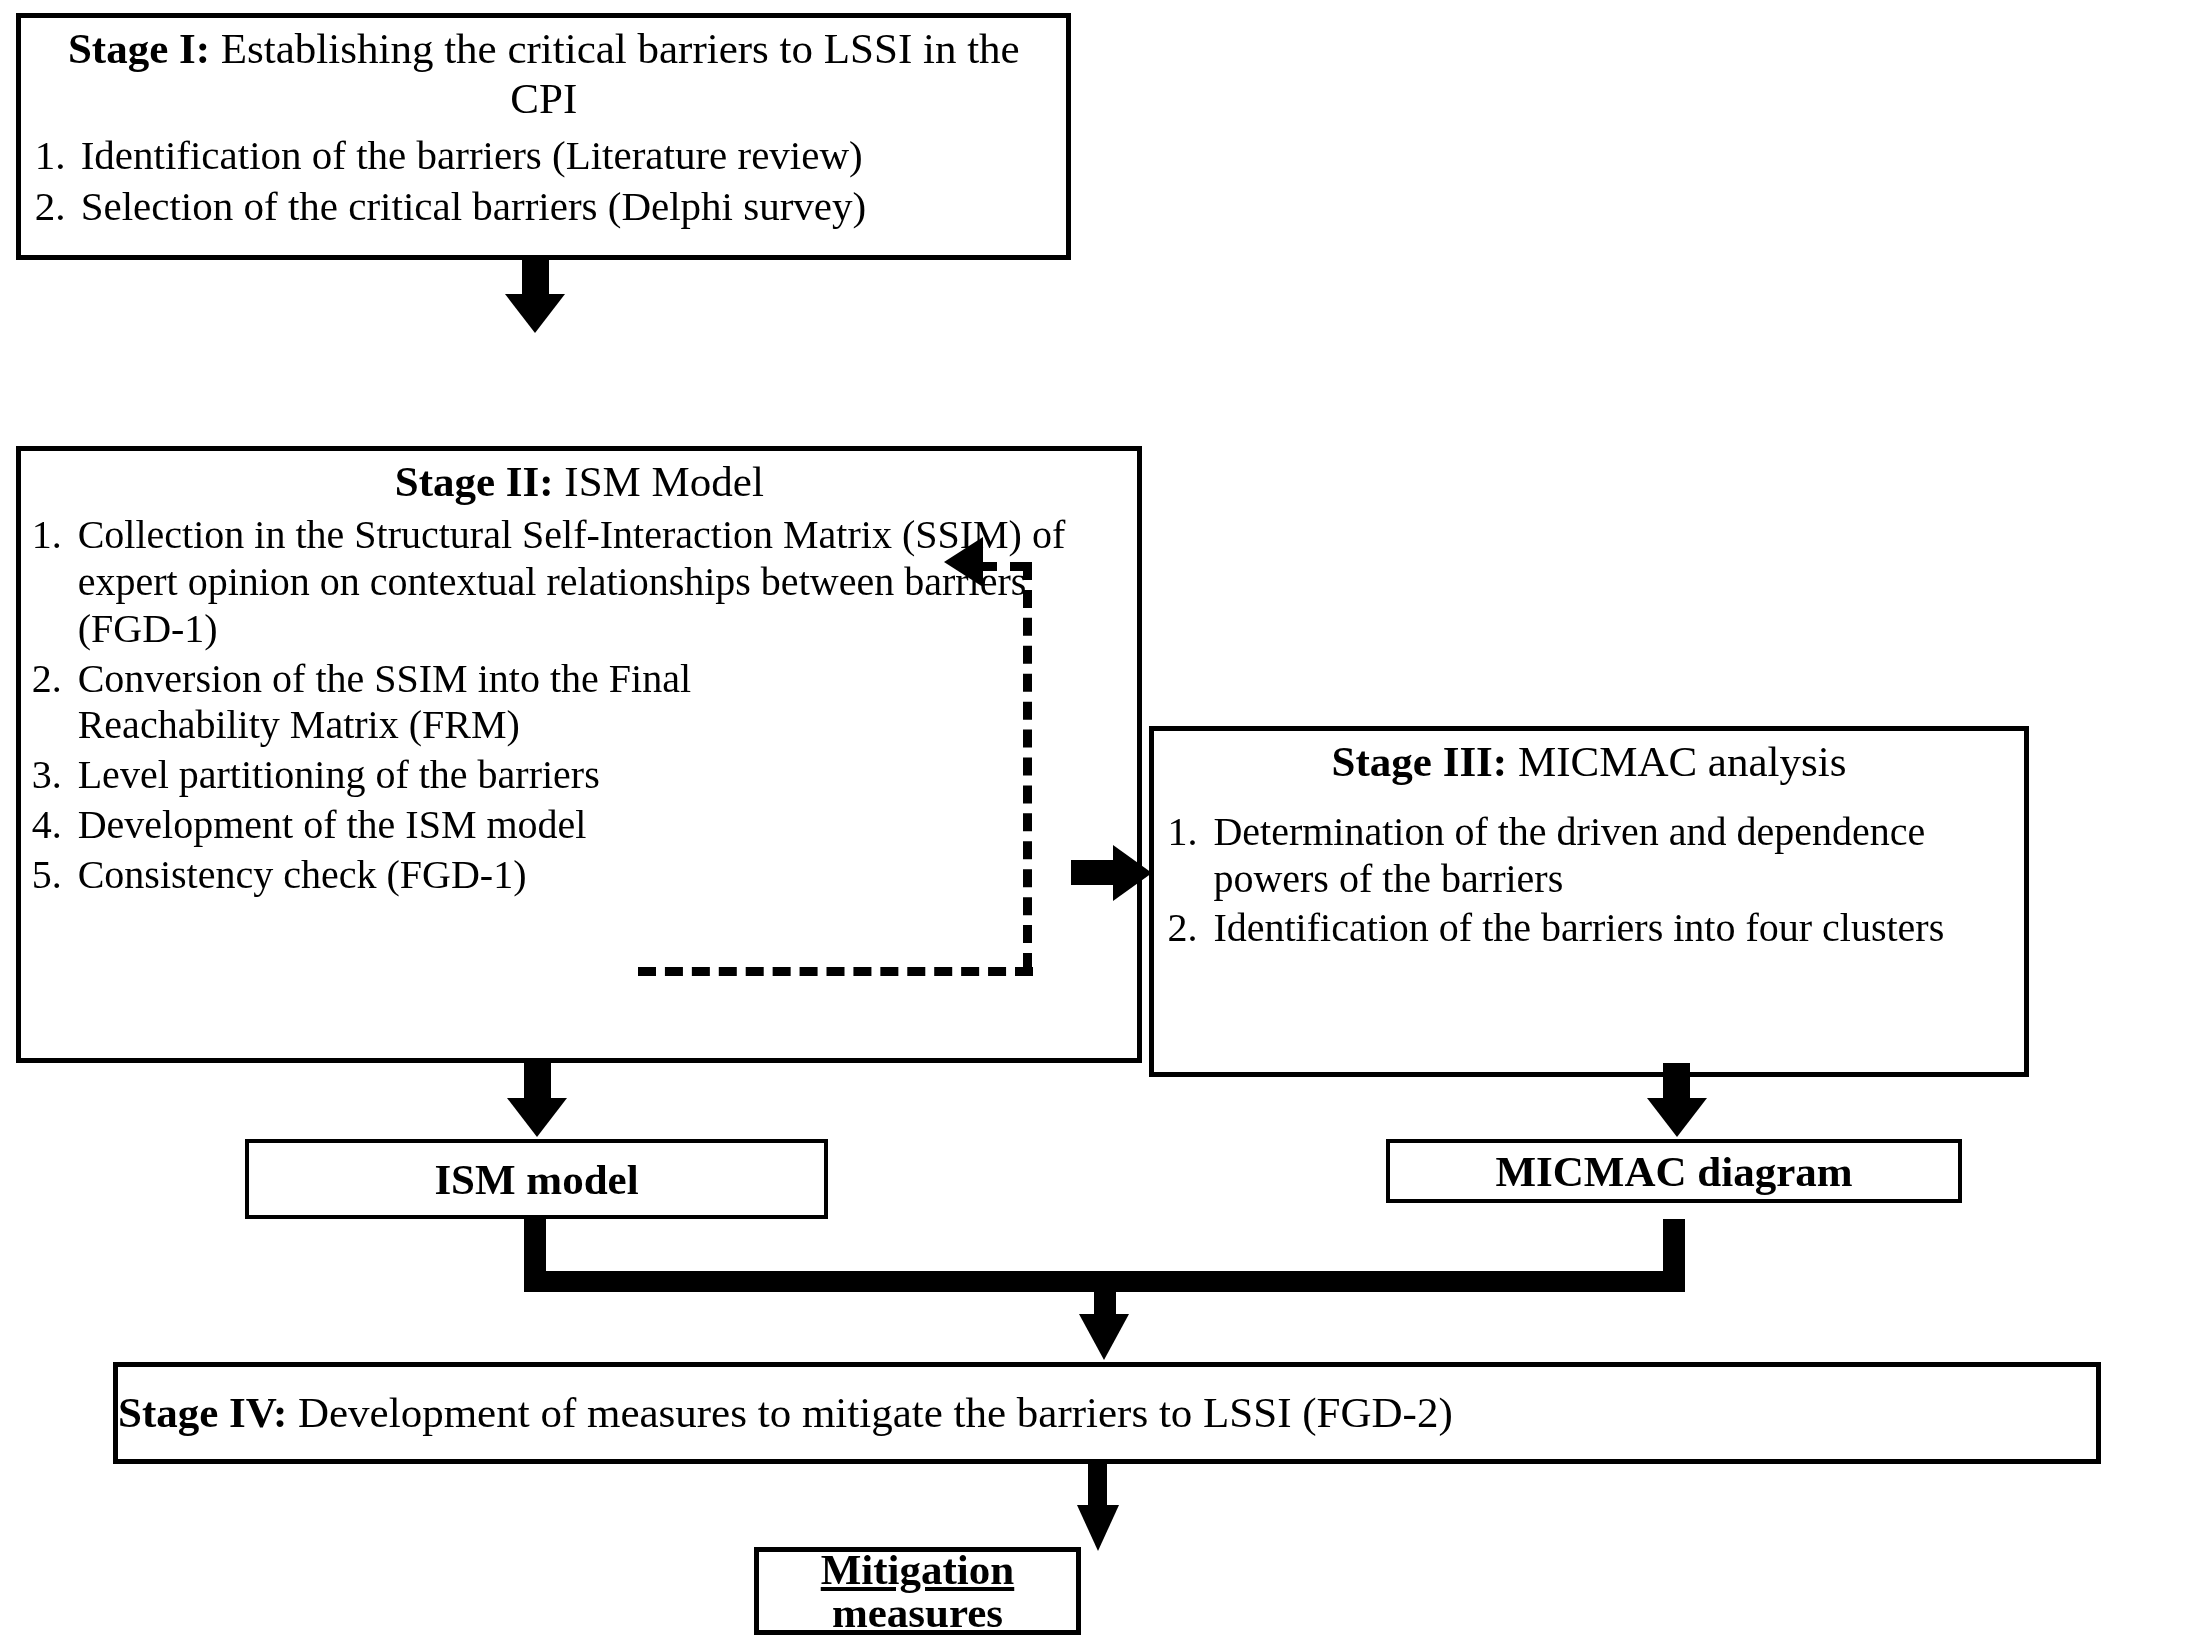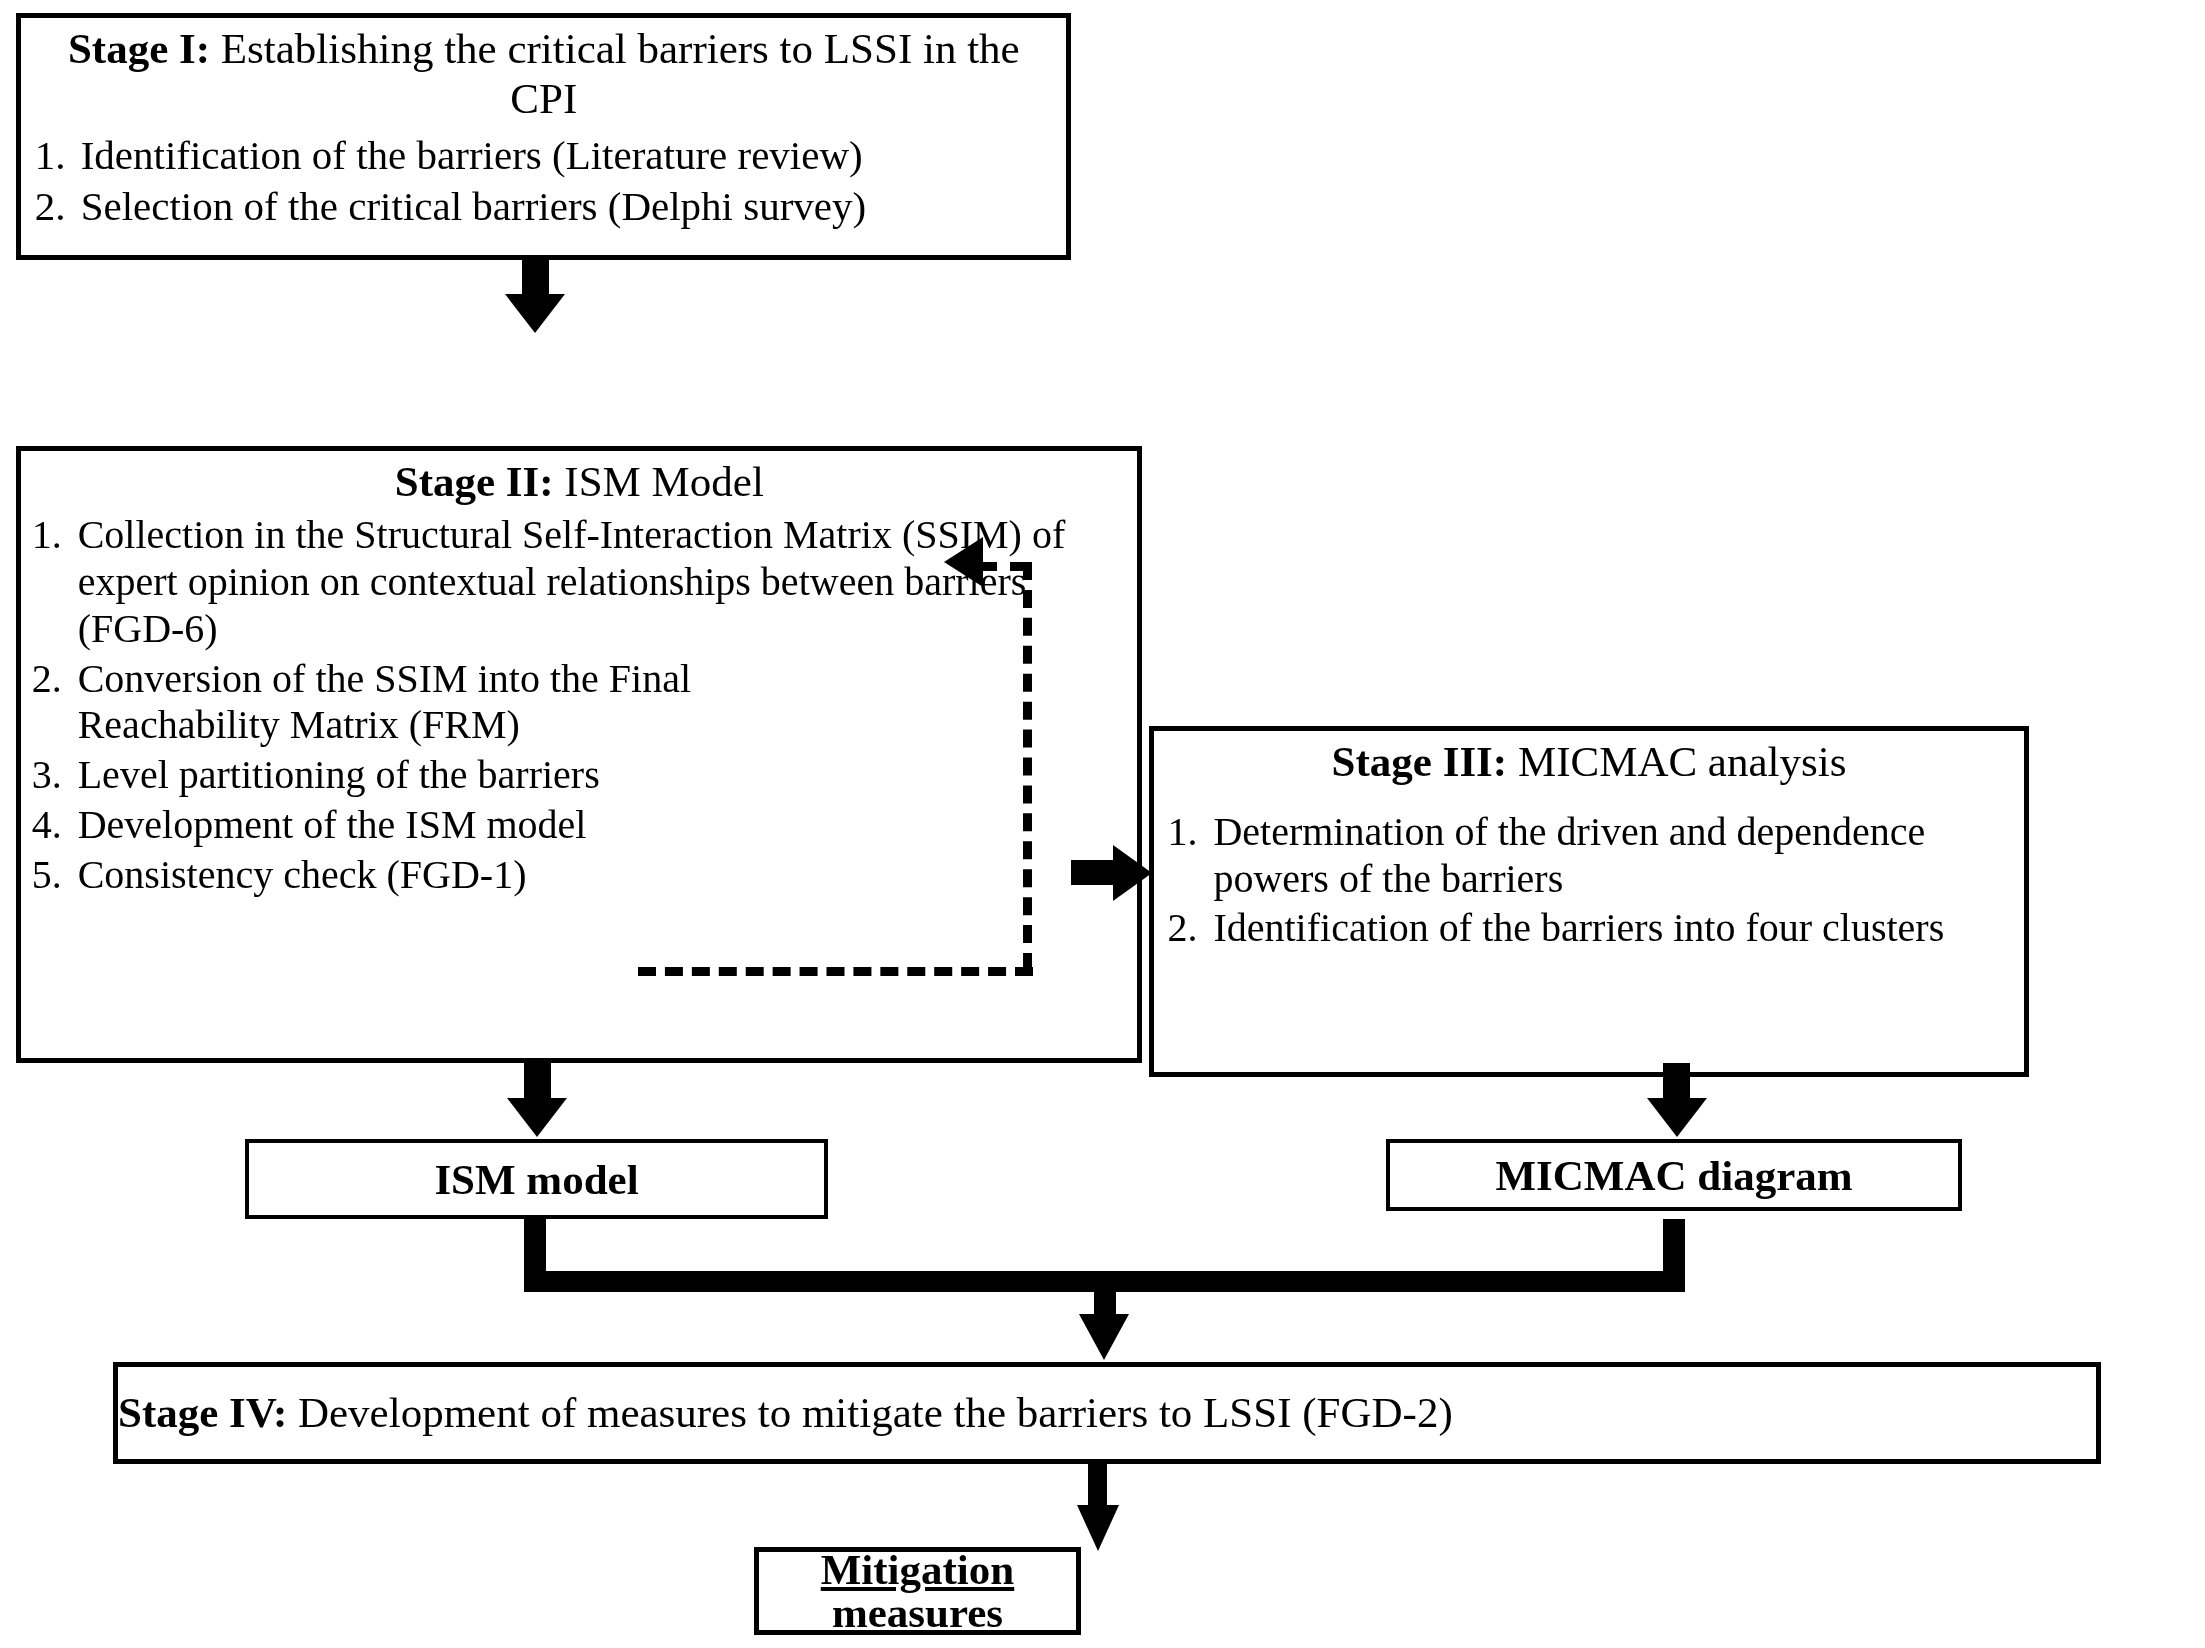--- a/index.html
+++ b/index.html
@@ -152,21 +152,21 @@
   <div class="arrowhead-down" style="left:505px; top:294px;"></div>
 
   <div class="box s2" style="left:16.3px; top:446px; width:1126px; height:617px;">
     <div class="box-inner" style="padding:6px 10.4px;">
       <p class="stage-title">
         <span class="lead">Stage II:</span><span> ISM Model</span>
       </p>
       <ol class="steps">
         <li style="padding-right:58px;">
           <span class="num">1.</span>
-          <span>Collection in the Structural Self-Interaction Matrix (SSIM) of expert opinion on contextual relationships between barriers (FGD-6)</span>
+          <span>Collection in the Structural Self-Interaction Matrix (SSIM) of expert opinion on contextual relationships between barriers (FGD-1)</span>
         </li>
         <li style="padding-right:282px;">
           <span class="num">2.</span>
           <span>Conversion of the SSIM into the Final Reachability Matrix (FRM)</span>
         </li>
         <li>
           <span class="num">3.</span>
           <span>Level partitioning of the barriers</span>
         </li>
         <li>
@@ -212,21 +212,21 @@
 
   <div class="v-shaft" style="left:1663px; top:1063px; width:27px; height:39px;"></div>
   <div class="arrowhead-down" style="left:1647px; top:1098px;"></div>
 
   <div class="box" style="left:245px; top:1139px; width:583px; height:80px; border-width:4.5px;">
     <div class="box-inner" style="display:flex; align-items:center; justify-content:center; padding:0;">
       <span class="centered-label">ISM model</span>
     </div>
   </div>
 
-  <div class="box" style="left:1386px; top:1139px; width:576px; height:72px; border-width:4.5px;">
+  <div class="box" style="left:1386px; top:1139px; width:576px; height:64px; border-width:4.5px;">
     <div class="box-inner" style="display:flex; align-items:center; justify-content:center; padding:0;">
       <span class="centered-label">MICMAC diagram</span>
     </div>
   </div>
 
   <div class="v-shaft" style="left:524px; top:1219px; width:22px; height:62px;"></div>
   <div class="v-shaft" style="left:1663px; top:1219px; width:22px; height:62px;"></div>
   <div class="h-shaft" style="left:524px; top:1271px; width:1161px; height:21px;"></div>
   <div class="v-shaft" style="left:1094px; top:1271px; width:22px; height:45px;"></div>
   <div class="arrowhead-down" style="left:1079px; top:1314px; border-left-width:25px; border-right-width:25px; border-top-width:46px;"></div>

